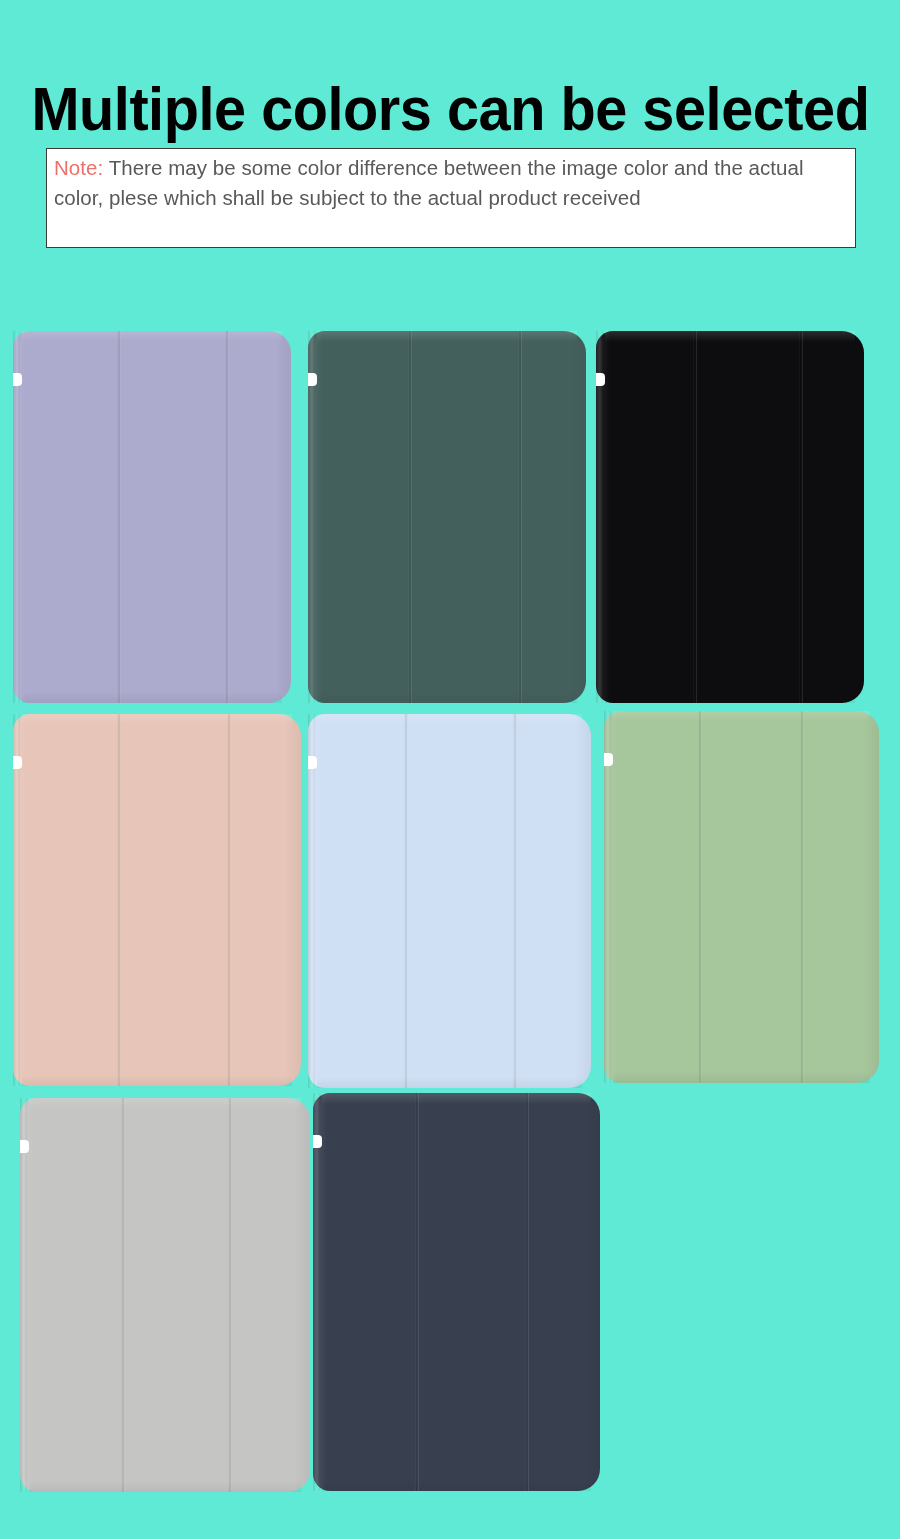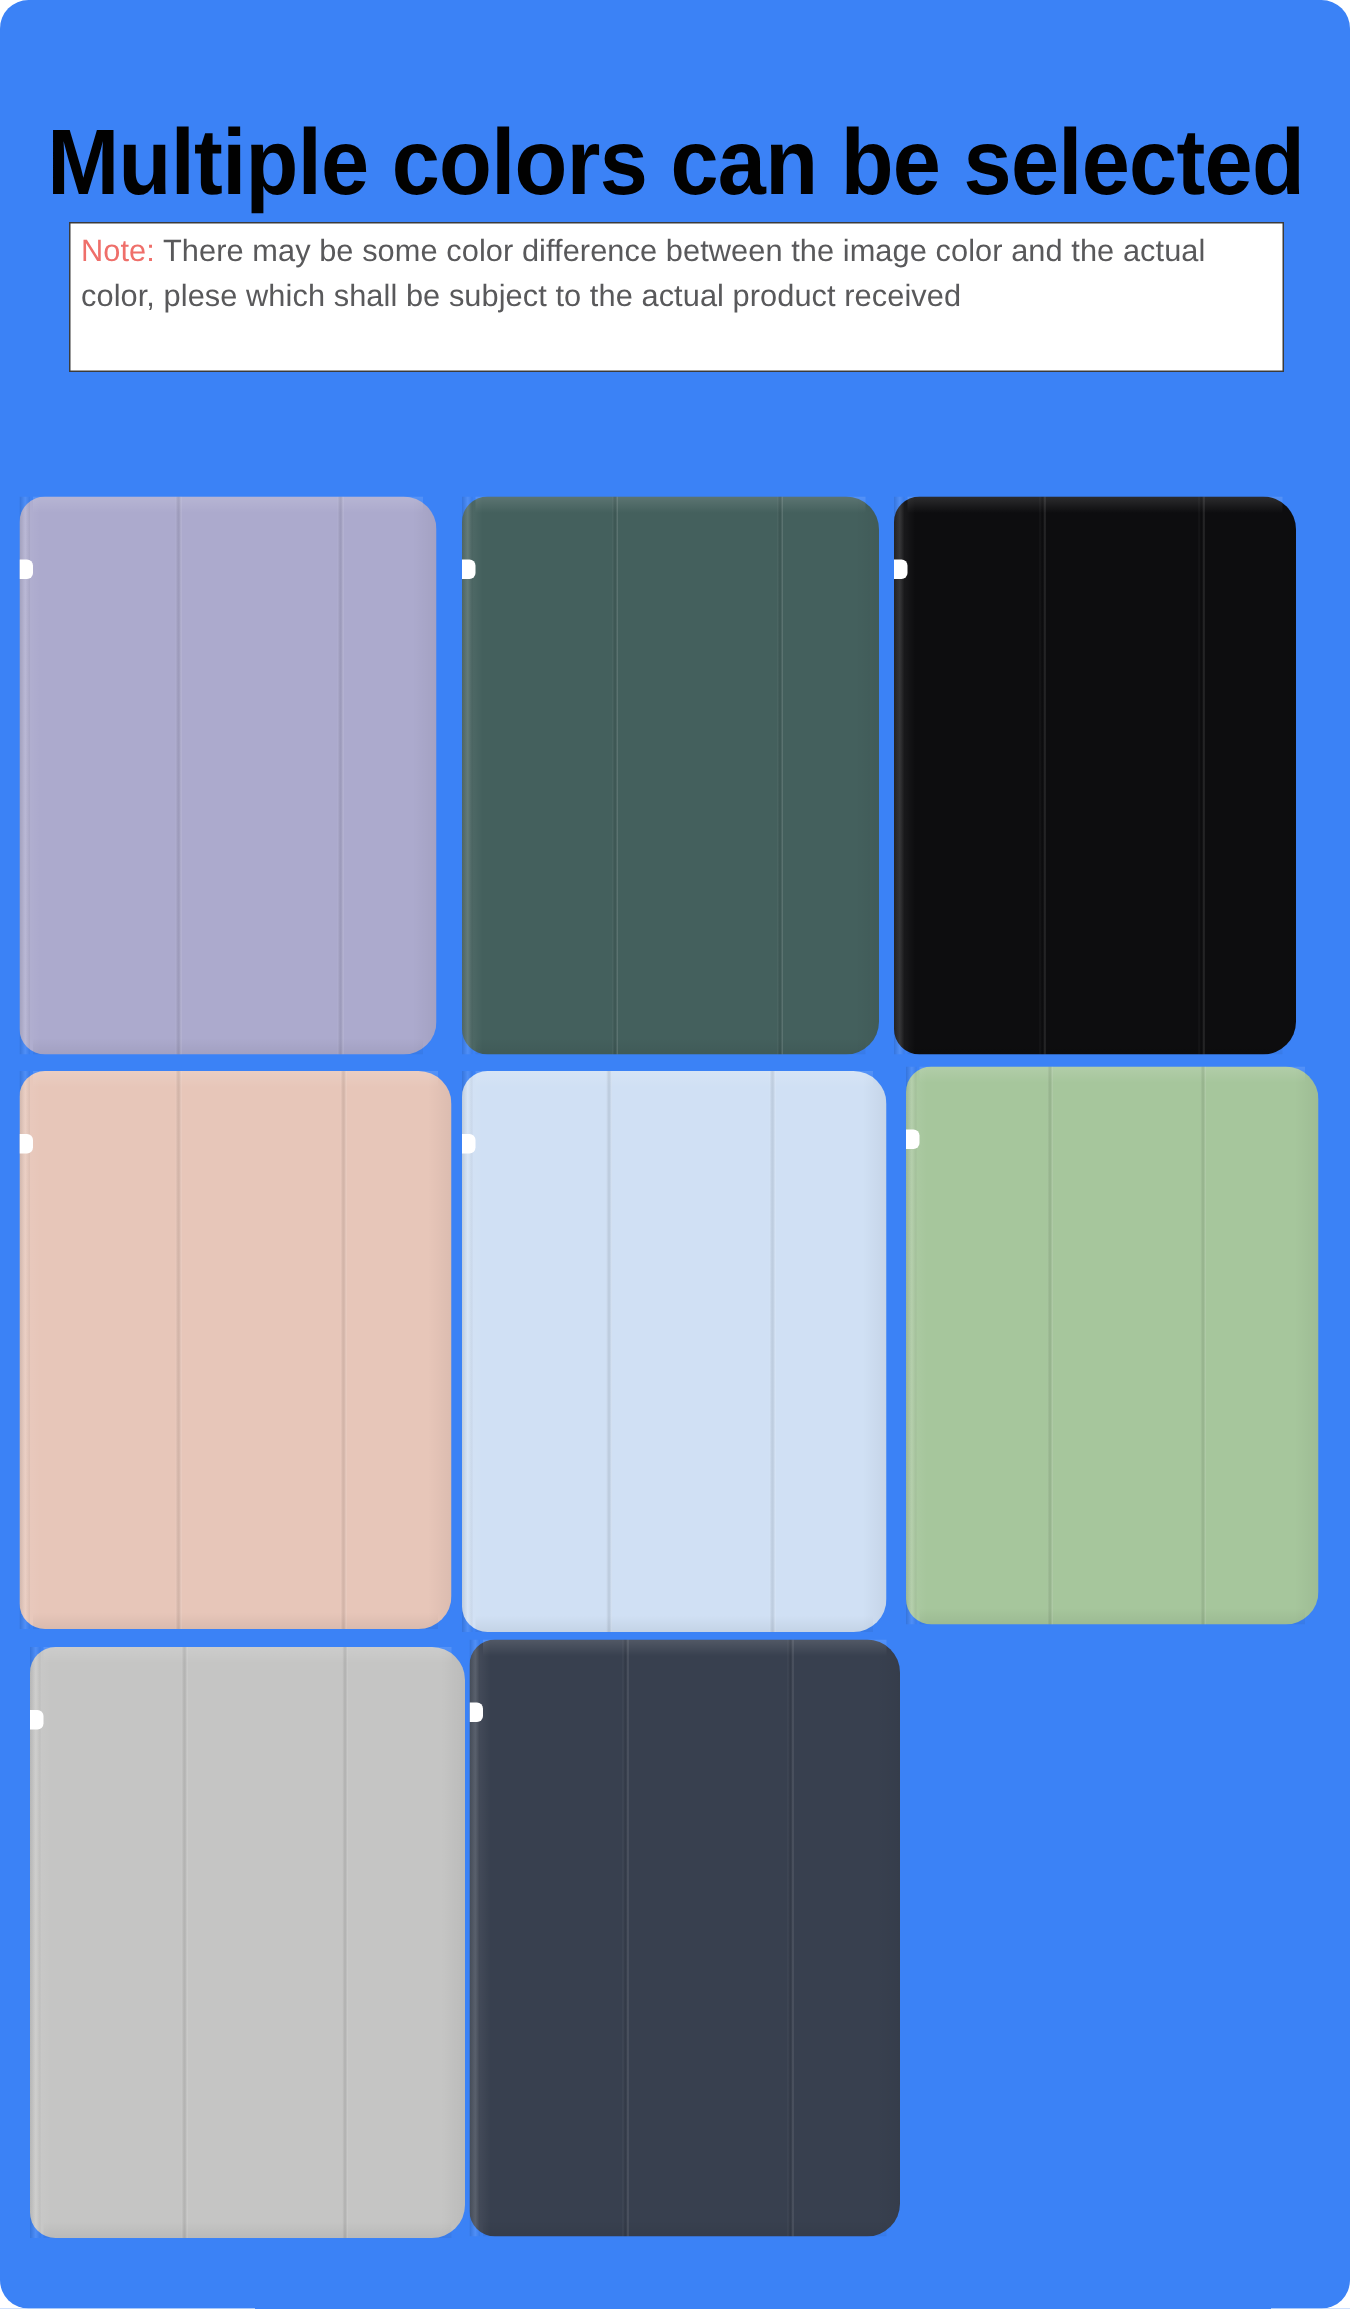--- a/index.html
+++ b/index.html
@@ -123,21 +123,21 @@
     background: linear-gradient(180deg, rgba(255,255,255,0.13), rgba(255,255,255,0));
   }
   .case .bevel-b {
     bottom: 0;
     background: linear-gradient(0deg, rgba(0,0,0,0.06), rgba(0,0,0,0));
   }
 </style>
 </head>
 <body>
 
-<div id="page" style="background: #3b82f6; border-radius: 19px;">
+<div id="page" style="background: #5eead4;">
 
   <h1 id="title">Multiple colors can be selected</h1>
 
   <div id="note-box" style="border-color: rgb(59, 59, 59);">
     <div id="note-text" style="color: rgb(89, 89, 91);"><span id="note-label" style="color: rgb(239, 111, 106);">Note:</span><span id="note-body"> There may be some color difference between the image color and the actual color, plese which shall be subject to the actual product received</span></div>
   </div>
 
   <div id="swatch-grid">
 
     <div class="case" style="left:13px; top:331px; width:278px; height:372px; --c:#acaacd;">

